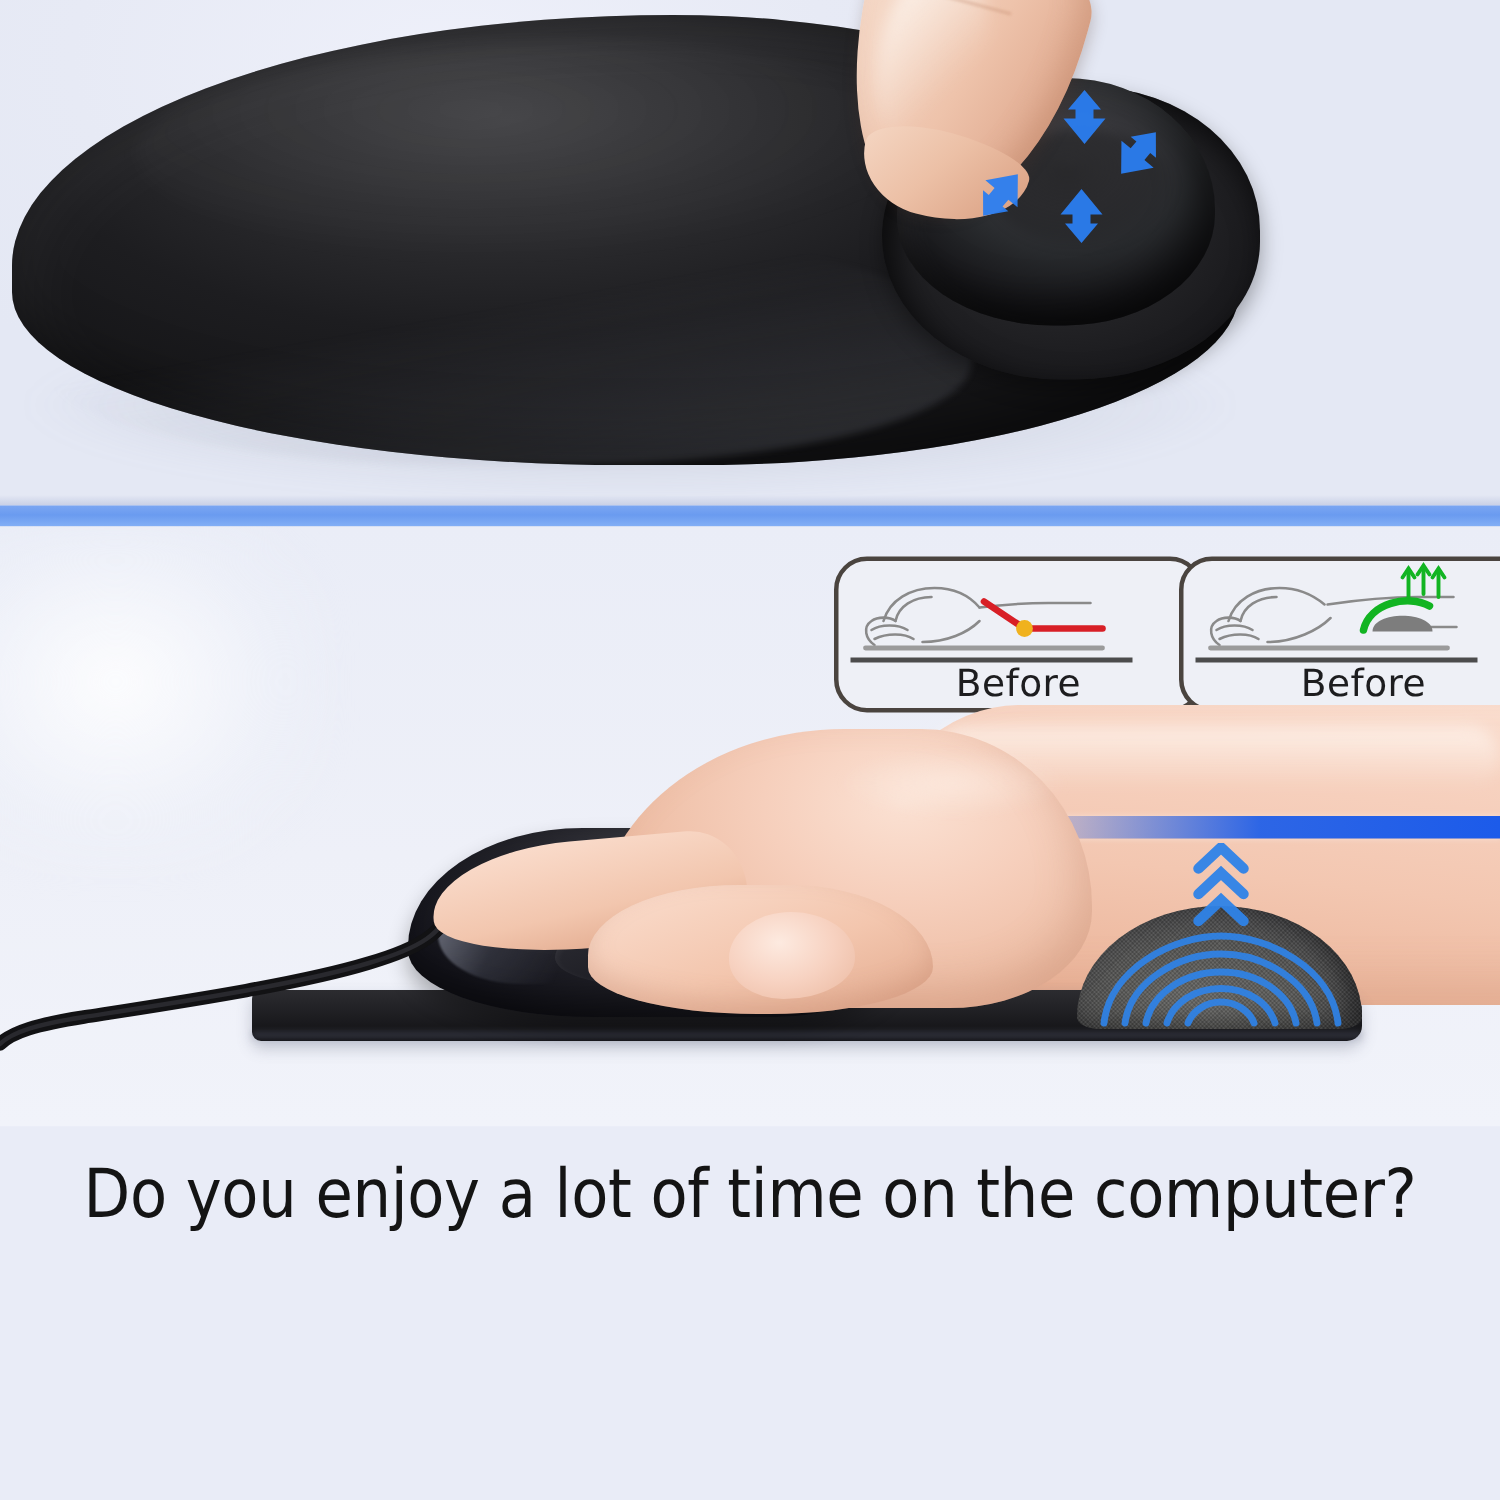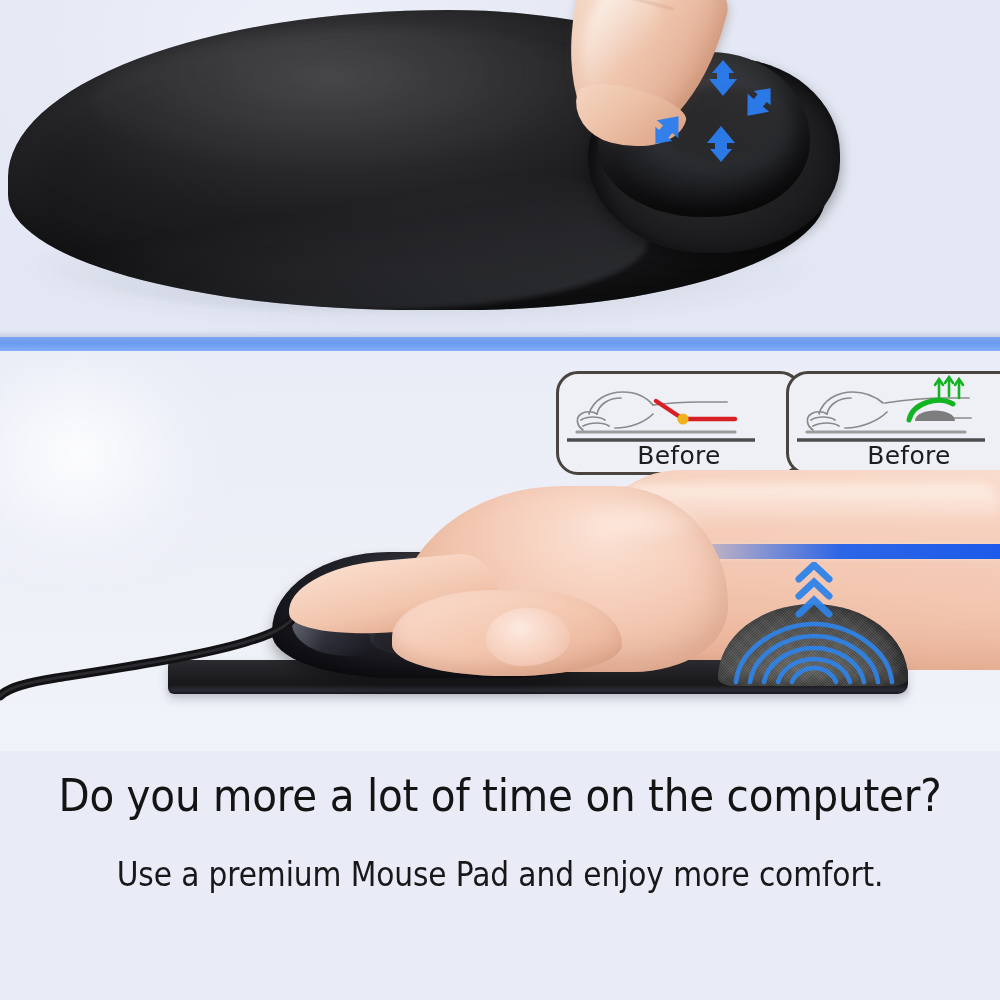--- a/index.html
+++ b/index.html
@@ -444,17 +444,16 @@
     </svg>
   </div>
 
   <div class="palm"></div>
   <div class="knuckle-ridge"></div>
   <div class="finger-index"></div>
   <div class="thumb"></div>
   <div class="thumbnail-tip"></div>
 
   <div class="text-panel">
-    <div class="headline">Do you more a lot of time on the computer?</div>
-    <div class="subhead">Use a premium Mouse Pad and enjoy more comfort.</div>
+    <div class="headline">Do you enjoy a lot of time on the computer?</div>
   </div>
 
 </div>
 
 </body></html>

